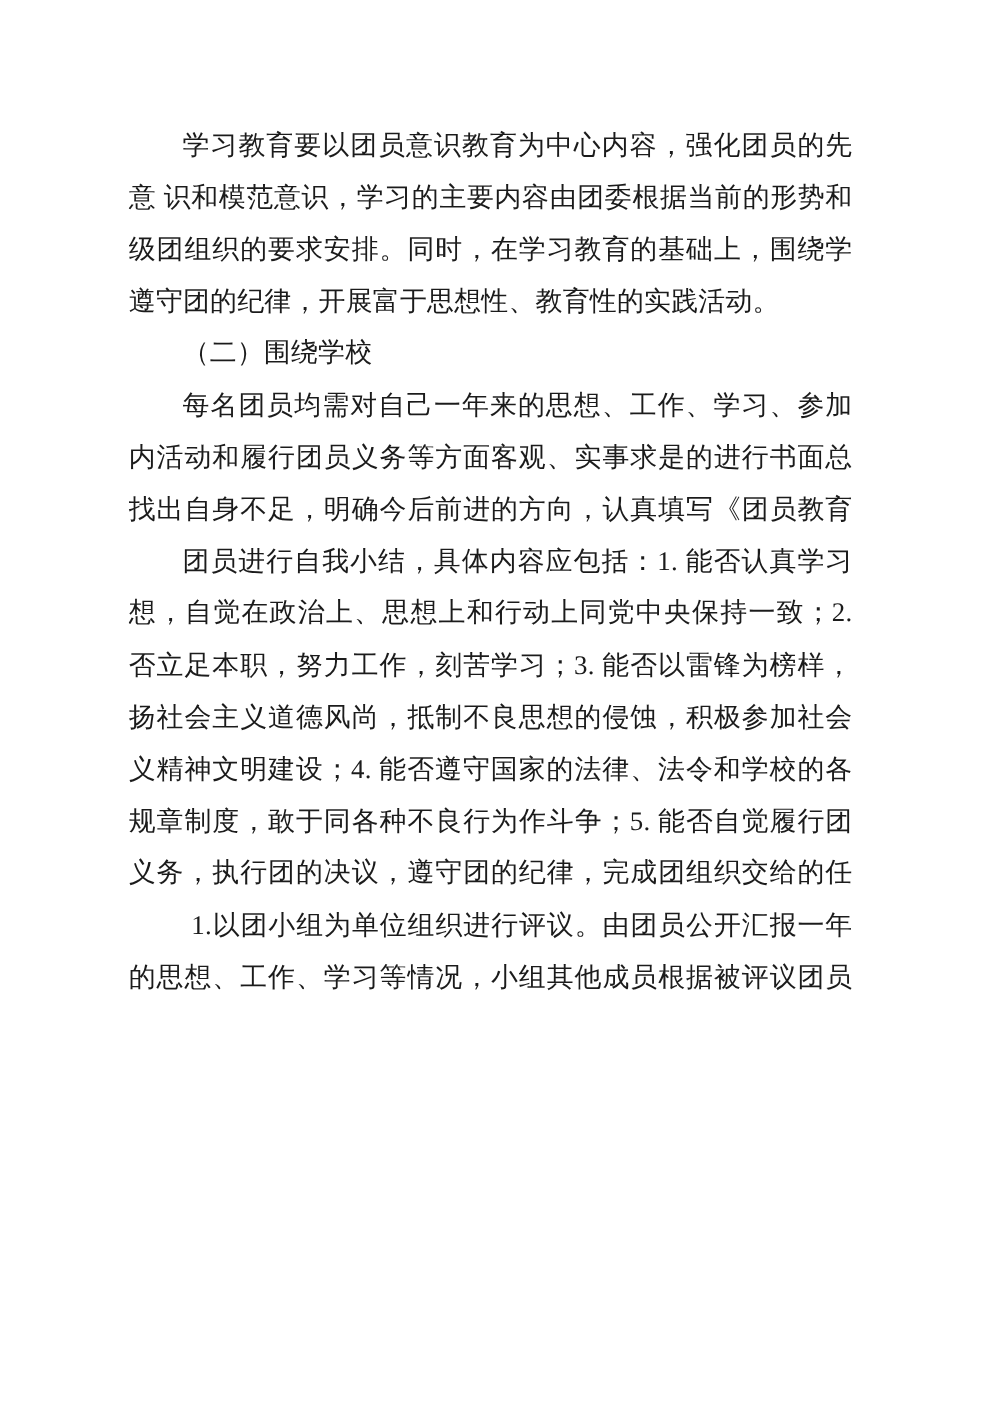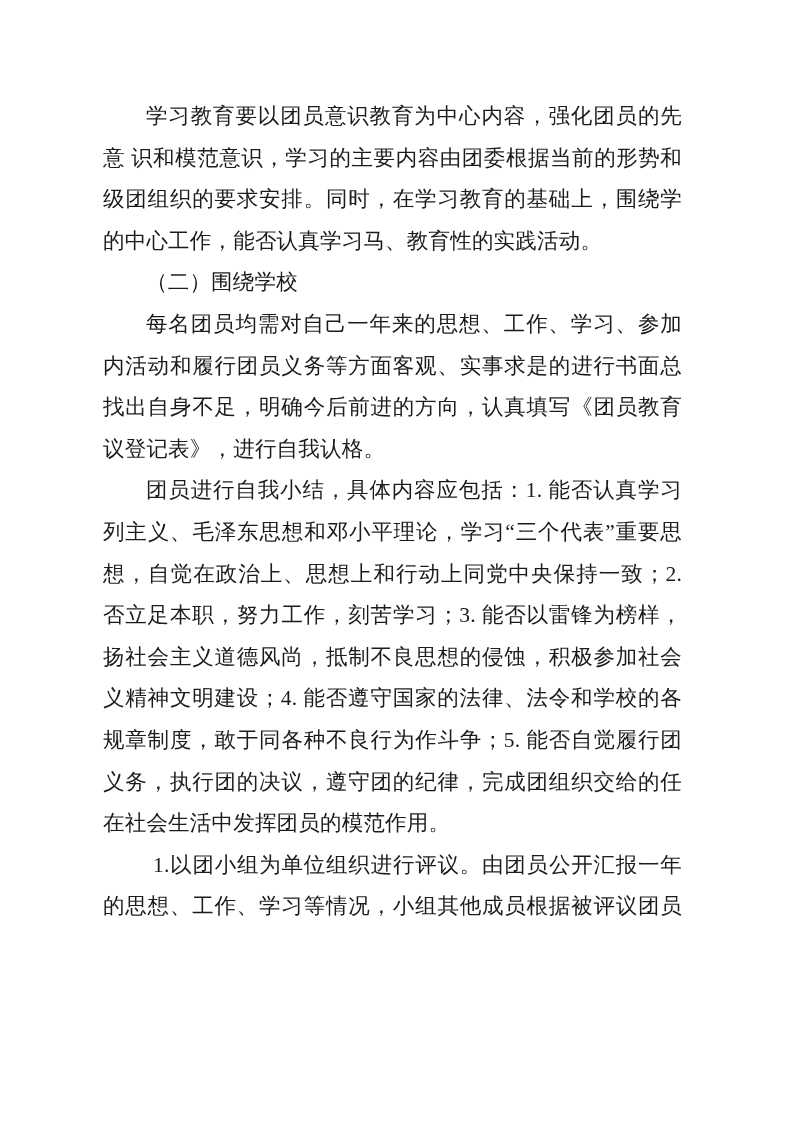--- a/index.html
+++ b/index.html
@@ -46,31 +46,28 @@
   }
 </style>
 </head>
 <body>
 
 <div class="page">
   <div class="text-block">
     <div class="ln ind">学习教育要以团员意识教育为中心内容，强化团员的先进</div>
     <div class="ln">意 识和模范意识，学习的主要内容由团委根据当前的形势和上</div>
     <div class="ln">级团组织的要求安排。同时，在学习教育的基础上，围绕学校</div>
-    <div class="ln short">的中心工作，能否认真学习马、教育性的实践活动。</div>
+    <div class="ln short">遵守团的纪律，开展富于思想性、教育性的实践活动。</div>
     <div class="ln ind short">（二）围绕学校</div>
     <div class="ln ind">每名团员均需对自己一年来的思想、工作、学习、参加团</div>
     <div class="ln">内活动和履行团员义务等方面客观、实事求是的进行书面总结，</div>
     <div class="ln">找出自身不足，明确今后前进的方向，认真填写《团员教育评</div>
-    <div class="ln short">议登记表》，进行自我认格。</div>
     <div class="ln ind">团员进行自我小结，具体内容应包括：1. 能否认真学习马</div>
-    <div class="ln">列主义、毛泽东思想和邓小平理论，学习“三个代表”重要思</div>
     <div class="ln">想，自觉在政治上、思想上和行动上同党中央保持一致；2. 能</div>
     <div class="ln">否立足本职，努力工作，刻苦学习；3. 能否以雷锋为榜样，发</div>
     <div class="ln">扬社会主义道德风尚，抵制不良思想的侵蚀，积极参加社会主</div>
     <div class="ln">义精神文明建设；4. 能否遵守国家的法律、法令和学校的各项</div>
     <div class="ln">规章制度，敢于同各种不良行为作斗争；5. 能否自觉履行团员</div>
     <div class="ln">义务，执行团的决议，遵守团的纪律，完成团组织交给的任务，</div>
-    <div class="ln short">在社会生活中发挥团员的模范作用。</div>
     <div class="ln ind2">1.以团小组为单位组织进行评议。由团员公开汇报一年来</div>
     <div class="ln">的思想、工作、学习等情况，小组其他成员根据被评议团员的</div>
   </div>
 </div>
 
 </body></html>

